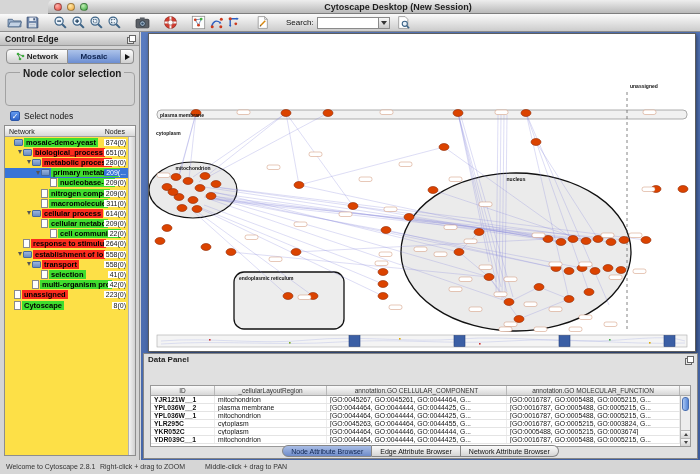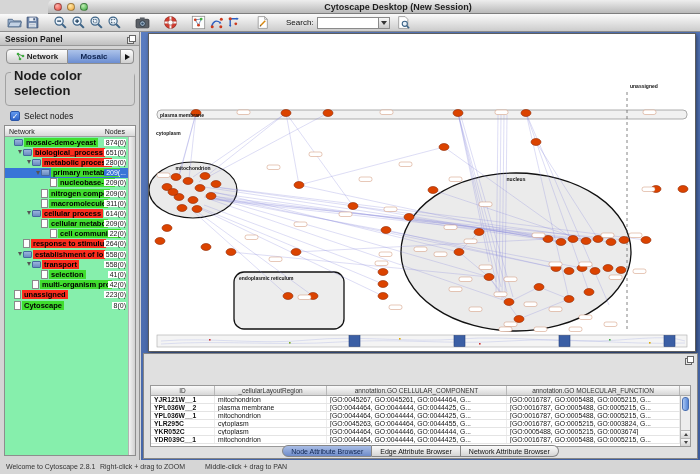--- a/index.html
+++ b/index.html
@@ -24,30 +24,30 @@
 .control-panel{position:absolute;left:0;top:32px;width:140px;height:428px;background:#d4d4d4;border-right:1px solid #8f8f8f;}
 .cp-header{position:absolute;top:0;left:0;right:0;height:14px;background:linear-gradient(#eaeaea,#c0c0c0);border-bottom:1px solid #979797;font-size:8.5px;font-weight:bold;line-height:14px;padding-left:5px;color:#1d1d1d;}
 .float-icon{position:absolute;right:3px;top:3px;width:9px;height:9px;}
 .cp-tabs{position:absolute;top:17px;left:6px;display:flex;}
 .cp-tab{height:15px;border:1px solid #8f8f8f;background:linear-gradient(#fdfdfd,#d0d0d0);font-size:8px;font-weight:bold;color:#222;display:flex;align-items:center;justify-content:center;gap:2px;}
 .cp-tab.network{width:62px;border-radius:4px 0 0 4px;}
 .cp-tab.mosaic{width:53px;border-left:none;background:linear-gradient(#adc3ea,#6c8ed2);color:#0d2350;}
 .cp-tab-arrow{width:13px;height:15px;border:1px solid #8f8f8f;border-left:none;border-radius:0 4px 4px 0;background:linear-gradient(#fdfdfd,#d0d0d0);display:flex;align-items:center;justify-content:center;}
 .cp-tab-arrow i{width:0;height:0;border-top:3px solid transparent;border-bottom:3px solid transparent;border-left:5px solid #111;}
 .groupbox{position:absolute;top:40px;left:5px;width:130px;height:34px;border:1px solid #a2a2a2;border-radius:4px;}
-.groupbox-label{position:absolute;top:-5px;left:5px;background:#d4d4d4;font-size:13px;font-weight:bold;padding:0 3px;color:#1d1d1d;}
+.groupbox-label{position:absolute;top:-5px;left:14px;background:#d4d4d4;font-size:10px;font-weight:bold;padding:0 3px;color:#1d1d1d;}
 .dropdown{position:absolute;left:8px;top:10px;width:112px;height:16px;border:1px solid #979797;border-radius:3px;background:linear-gradient(#ffffff,#d5d5d5);font-size:8px;display:flex;align-items:center;}
 .dropdown-text{flex:1;text-align:center;color:#111;}
 .dropdown-cap{width:13px;height:100%;border-left:1px solid #979797;background:linear-gradient(#f2f2f2,#bdbdbd);border-radius:0 3px 3px 0;display:flex;flex-direction:column;align-items:center;justify-content:center;gap:1px;}
 .dropdown-cap .up{width:0;height:0;border-left:3px solid transparent;border-right:3px solid transparent;border-bottom:3.5px solid #333;}
 .dropdown-cap .dn{width:0;height:0;border-left:3px solid transparent;border-right:3px solid transparent;border-top:3.5px solid #333;}
 .checkbox-row{position:absolute;top:79px;left:10px;display:flex;align-items:center;gap:4px;font-size:8.5px;color:#111;}
 .checkbox{width:10px;height:10px;border-radius:2px;border:1px solid #2a55a8;background:linear-gradient(#639af0,#2e62c8);color:#fff;font-size:8px;line-height:9px;text-align:center;}
 .checkbox::after{content:"✓";}
-.tree-box{position:absolute;top:93px;left:4px;width:132px;bottom:4px;background:#86efac;border:1px solid #8d8d8d;overflow:hidden;}
+.tree-box{position:absolute;top:93px;left:4px;width:132px;bottom:4px;background:#fde047;border:1px solid #8d8d8d;overflow:hidden;}
 .tree-header{height:11px;background:linear-gradient(#fbfbfb,#d8d8d8);border-bottom:1px solid #a0a0a0;font-size:7px;color:#222;position:relative;line-height:11px;}
 .tree-header .c1{padding-left:4px;}
 .tree-header .c2{position:absolute;right:10px;top:0;}
 .tree-scroll{position:absolute;right:0;top:11px;bottom:0;width:7px;background:linear-gradient(90deg,#f3f3f3,#d0d0d0);border-left:1px solid #b3b3b3;}
 .trow{height:10.2px;display:flex;align-items:center;font-size:7.5px;position:relative;overflow:hidden;}
 .trow .sp{flex:0 0 auto;}
 .trow .arrow{width:7px;flex:0 0 auto;display:flex;justify-content:center;}
 .trow .arrow.open::after{content:"";width:0;height:0;border-left:2.8px solid transparent;border-right:2.8px solid transparent;border-top:4px solid #555;}
 .ticon{flex:0 0 auto;margin-right:1px;}
 .ticon.folder{width:9px;height:7px;background:linear-gradient(#9ab4dd,#6a8cc0);border:1px solid #46699e;border-radius:1px;}
@@ -231,21 +231,21 @@
           <path d="M2.5 1.5 H8.5 L11 4 V12.5 H2.5 Z" fill="#fff" stroke="#8a8a8a" stroke-width=".7"></path>
           <circle cx="8.2" cy="8.2" r="2.4" fill="#eaf2fa" stroke="#3c6386" stroke-width="1"></circle>
           <line x1="10" y1="10" x2="12.3" y2="12.3" stroke="#3c6386" stroke-width="1.4"></line>
         </svg>
       </span>
     </span>
 </div>
 
 <div class="control-panel">
   <div class="cp-header">
-    <span>Session Panel</span>
+    <span>Control Edge</span>
     <svg class="float-icon" viewBox="0 0 9 9">
         <rect x="0.5" y="2.5" width="6" height="6" fill="#e8e8e8" stroke="#666"></rect>
         <rect x="2.5" y="0.5" width="6" height="6" fill="#fff" stroke="#666"></rect>
       </svg>
   </div>
   <div class="cp-tabs">
     <div class="cp-tab network">
       <svg width="9" height="9" viewBox="0 0 9 9">
           <line x1="2" y1="2" x2="7" y2="4" stroke="#2a7a2a" stroke-width=".8"></line>
           <line x1="2" y1="2" x2="4" y2="7" stroke="#2a7a2a" stroke-width=".8"></line>
@@ -581,20 +581,21 @@
         <rect x="493" y="140" width="13" height="4.5" rx="2" fill="#fff" stroke="#cf9070" stroke-width="0.5"></rect>
         <text x="11" y="69.5" font-size="5" font-weight="bold" fill="#111" text-anchor="start" font-family="Liberation Sans, sans-serif">plasma membrane</text>
         <text x="7" y="88" font-size="5" font-weight="bold" fill="#111" text-anchor="start" font-family="Liberation Sans, sans-serif">cytoplasm</text>
         <text x="44" y="123" font-size="5" font-weight="bold" fill="#111" text-anchor="middle" font-family="Liberation Sans, sans-serif">mitochondrion</text>
         <text x="367" y="134" font-size="5" font-weight="bold" fill="#111" text-anchor="middle" font-family="Liberation Sans, sans-serif">nucleus</text>
         <text x="90" y="233" font-size="5" font-weight="bold" fill="#111" text-anchor="start" font-family="Liberation Sans, sans-serif">endoplasmic reticulum</text>
         <text x="481" y="41" font-size="5" font-weight="bold" fill="#111" text-anchor="start" font-family="Liberation Sans, sans-serif">unassigned</text>
       </svg>
   </div>
   <div class="data-panel">
+    <div class="dp-title">Data Panel</div>
     <svg class="dp-float" viewBox="0 0 9 9">
         <rect x="0.5" y="2.5" width="6" height="6" fill="#e8e8e8" stroke="#666"></rect>
         <rect x="2.5" y="0.5" width="6" height="6" fill="#fff" stroke="#666"></rect>
       </svg>
     <div class="dp-toolbar">
       <span id="dp-left" style="display:flex;gap:3px;">
           <span class="dp-btn">
             <svg width="15" height="15" viewBox="0 0 14 14">
               <rect x="1.5" y="3" width="11" height="8.5" fill="#fff" stroke="#667" stroke-width=".7"></rect>
               <line x1="1.5" y1="5.5" x2="12.5" y2="5.5" stroke="#889" stroke-width=".6"></line>

